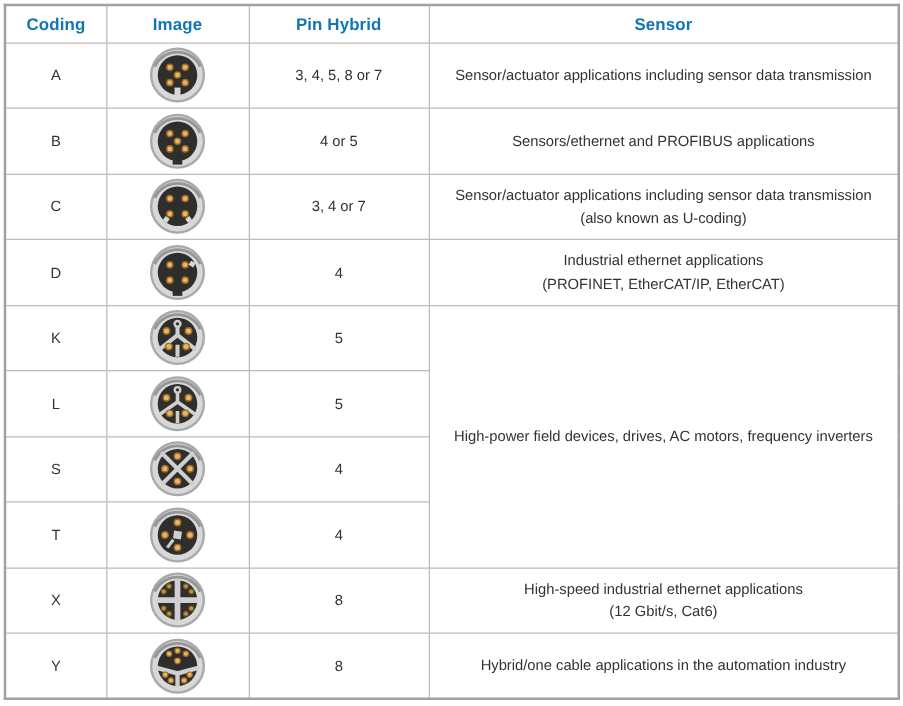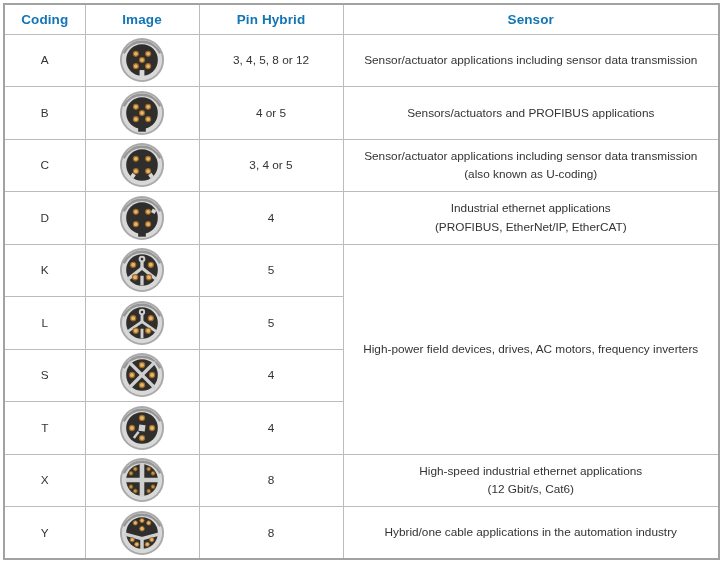--- a/index.html
+++ b/index.html
@@ -48,61 +48,61 @@
           <path d="M5,17 A21,21 0 0 1 43,17" stroke="#969696" stroke-width="2.4" fill="none"></path>
           <circle cx="24" cy="24" r="16.5" fill="#2f2e2d"></circle>
           <rect x="21.5" y="34.5" width="5" height="6.5" fill="#d8d8d8"></rect>
           <circle cx="17.6" cy="17.6" r="2.6" fill="#e9b46b" stroke="#9c6b24" stroke-width="1.2"></circle>
           <circle cx="30.4" cy="17.6" r="2.6" fill="#e9b46b" stroke="#9c6b24" stroke-width="1.2"></circle>
           <circle cx="24" cy="24" r="2.6" fill="#e9b46b" stroke="#9c6b24" stroke-width="1.2"></circle>
           <circle cx="17.6" cy="30.4" r="2.6" fill="#e9b46b" stroke="#9c6b24" stroke-width="1.2"></circle>
           <circle cx="30.4" cy="30.4" r="2.6" fill="#e9b46b" stroke="#9c6b24" stroke-width="1.2"></circle>
         </svg>
       </td>
-      <td>3, 4, 5, 8 or 12</td>
+      <td>3, 4, 5, 8 or 7</td>
       <td class="purpose">Sensor/actuator applications including sensor data transmission</td>
     </tr>
 
     <tr>
       <td>B</td>
       <td>
         <svg class="conn" width="46" height="46" viewBox="0 0 48 48" aria-label="m12-connector-b-coded-5-pin">
           <circle cx="24" cy="24" r="23" fill="#a9a9a9"></circle>
               <circle cx="24" cy="24" r="21" fill="#d8d8d8"></circle>
           <path d="M5,17 A21,21 0 0 1 43,17" stroke="#969696" stroke-width="2.4" fill="none"></path>
           <circle cx="24" cy="24" r="16.5" fill="#2f2e2d"></circle>
           <rect x="20" y="36" width="8" height="7.5" fill="#2f2e2d"></rect>
           <circle cx="17.6" cy="17.6" r="2.6" fill="#e9b46b" stroke="#9c6b24" stroke-width="1.2"></circle>
           <circle cx="30.4" cy="17.6" r="2.6" fill="#e9b46b" stroke="#9c6b24" stroke-width="1.2"></circle>
           <circle cx="24" cy="24" r="2.6" fill="#e9b46b" stroke="#9c6b24" stroke-width="1.2"></circle>
           <circle cx="17.6" cy="30.4" r="2.6" fill="#e9b46b" stroke="#9c6b24" stroke-width="1.2"></circle>
           <circle cx="30.4" cy="30.4" r="2.6" fill="#e9b46b" stroke="#9c6b24" stroke-width="1.2"></circle>
         </svg>
       </td>
       <td>4 or 5</td>
-      <td class="purpose">Sensors/actuators and PROFIBUS applications</td>
+      <td class="purpose">Sensors/ethernet and PROFIBUS applications</td>
     </tr>
 
     <tr>
       <td>C</td>
       <td>
         <svg class="conn" width="46" height="46" viewBox="0 0 48 48" aria-label="m12-connector-c-coded-4-pin">
           <circle cx="24" cy="24" r="23" fill="#a9a9a9"></circle>
               <circle cx="24" cy="24" r="21" fill="#d8d8d8"></circle>
           <path d="M5,17 A21,21 0 0 1 43,17" stroke="#969696" stroke-width="2.4" fill="none"></path>
           <circle cx="24" cy="24" r="16.5" fill="#2f2e2d"></circle>
           <rect x="12.5" y="33" width="4.2" height="4.2" fill="#d8d8d8" transform="rotate(35 14.6 35.1)"></rect>
           <rect x="31.3" y="33" width="4.2" height="4.2" fill="#d8d8d8" transform="rotate(-35 33.4 35.1)"></rect>
           <circle cx="17.6" cy="17.6" r="2.6" fill="#e9b46b" stroke="#9c6b24" stroke-width="1.2"></circle>
           <circle cx="30.4" cy="17.6" r="2.6" fill="#e9b46b" stroke="#9c6b24" stroke-width="1.2"></circle>
           <circle cx="17.6" cy="30.4" r="2.6" fill="#e9b46b" stroke="#9c6b24" stroke-width="1.2"></circle>
           <circle cx="30.4" cy="30.4" r="2.6" fill="#e9b46b" stroke="#9c6b24" stroke-width="1.2"></circle>
         </svg>
       </td>
-      <td>3, 4 or 5</td>
+      <td>3, 4 or 7</td>
       <td class="purpose">Sensor/actuator applications including sensor data transmission
 (also known as U-coding)</td>
     </tr>
 
     <tr>
       <td>D</td>
       <td>
         <svg class="conn" width="46" height="46" viewBox="0 0 48 48" aria-label="m12-connector-d-coded-4-pin">
           <circle cx="24" cy="24" r="23" fill="#a9a9a9"></circle>
               <circle cx="24" cy="24" r="21" fill="#d8d8d8"></circle>
@@ -111,21 +111,21 @@
           <rect x="34" y="15" width="4.4" height="4" fill="#d8d8d8" transform="rotate(30 36.2 17)"></rect>
           <rect x="20" y="36" width="8" height="7.5" fill="#2f2e2d"></rect>
           <circle cx="17.6" cy="17.6" r="2.6" fill="#e9b46b" stroke="#9c6b24" stroke-width="1.2"></circle>
           <circle cx="30.4" cy="17.6" r="2.6" fill="#e9b46b" stroke="#9c6b24" stroke-width="1.2"></circle>
           <circle cx="17.6" cy="30.4" r="2.6" fill="#e9b46b" stroke="#9c6b24" stroke-width="1.2"></circle>
           <circle cx="30.4" cy="30.4" r="2.6" fill="#e9b46b" stroke="#9c6b24" stroke-width="1.2"></circle>
         </svg>
       </td>
       <td>4</td>
       <td class="purpose">Industrial ethernet applications
-(PROFIBUS, EtherNet/IP, EtherCAT)</td>
+(PROFINET, EtherCAT/IP, EtherCAT)</td>
     </tr>
 
     <tr>
       <td>K</td>
       <td>
         <svg class="conn" width="46" height="46" viewBox="0 0 48 48" aria-label="m12-connector-k-coded-5-pin">
           <circle cx="24" cy="24" r="23" fill="#a9a9a9"></circle>
               <circle cx="24" cy="24" r="21" fill="#d8d8d8"></circle>
           <path d="M5,17 A21,21 0 0 1 43,17" stroke="#969696" stroke-width="2.4" fill="none"></path>
           <circle cx="24" cy="24" r="16.5" fill="#2f2e2d"></circle>

